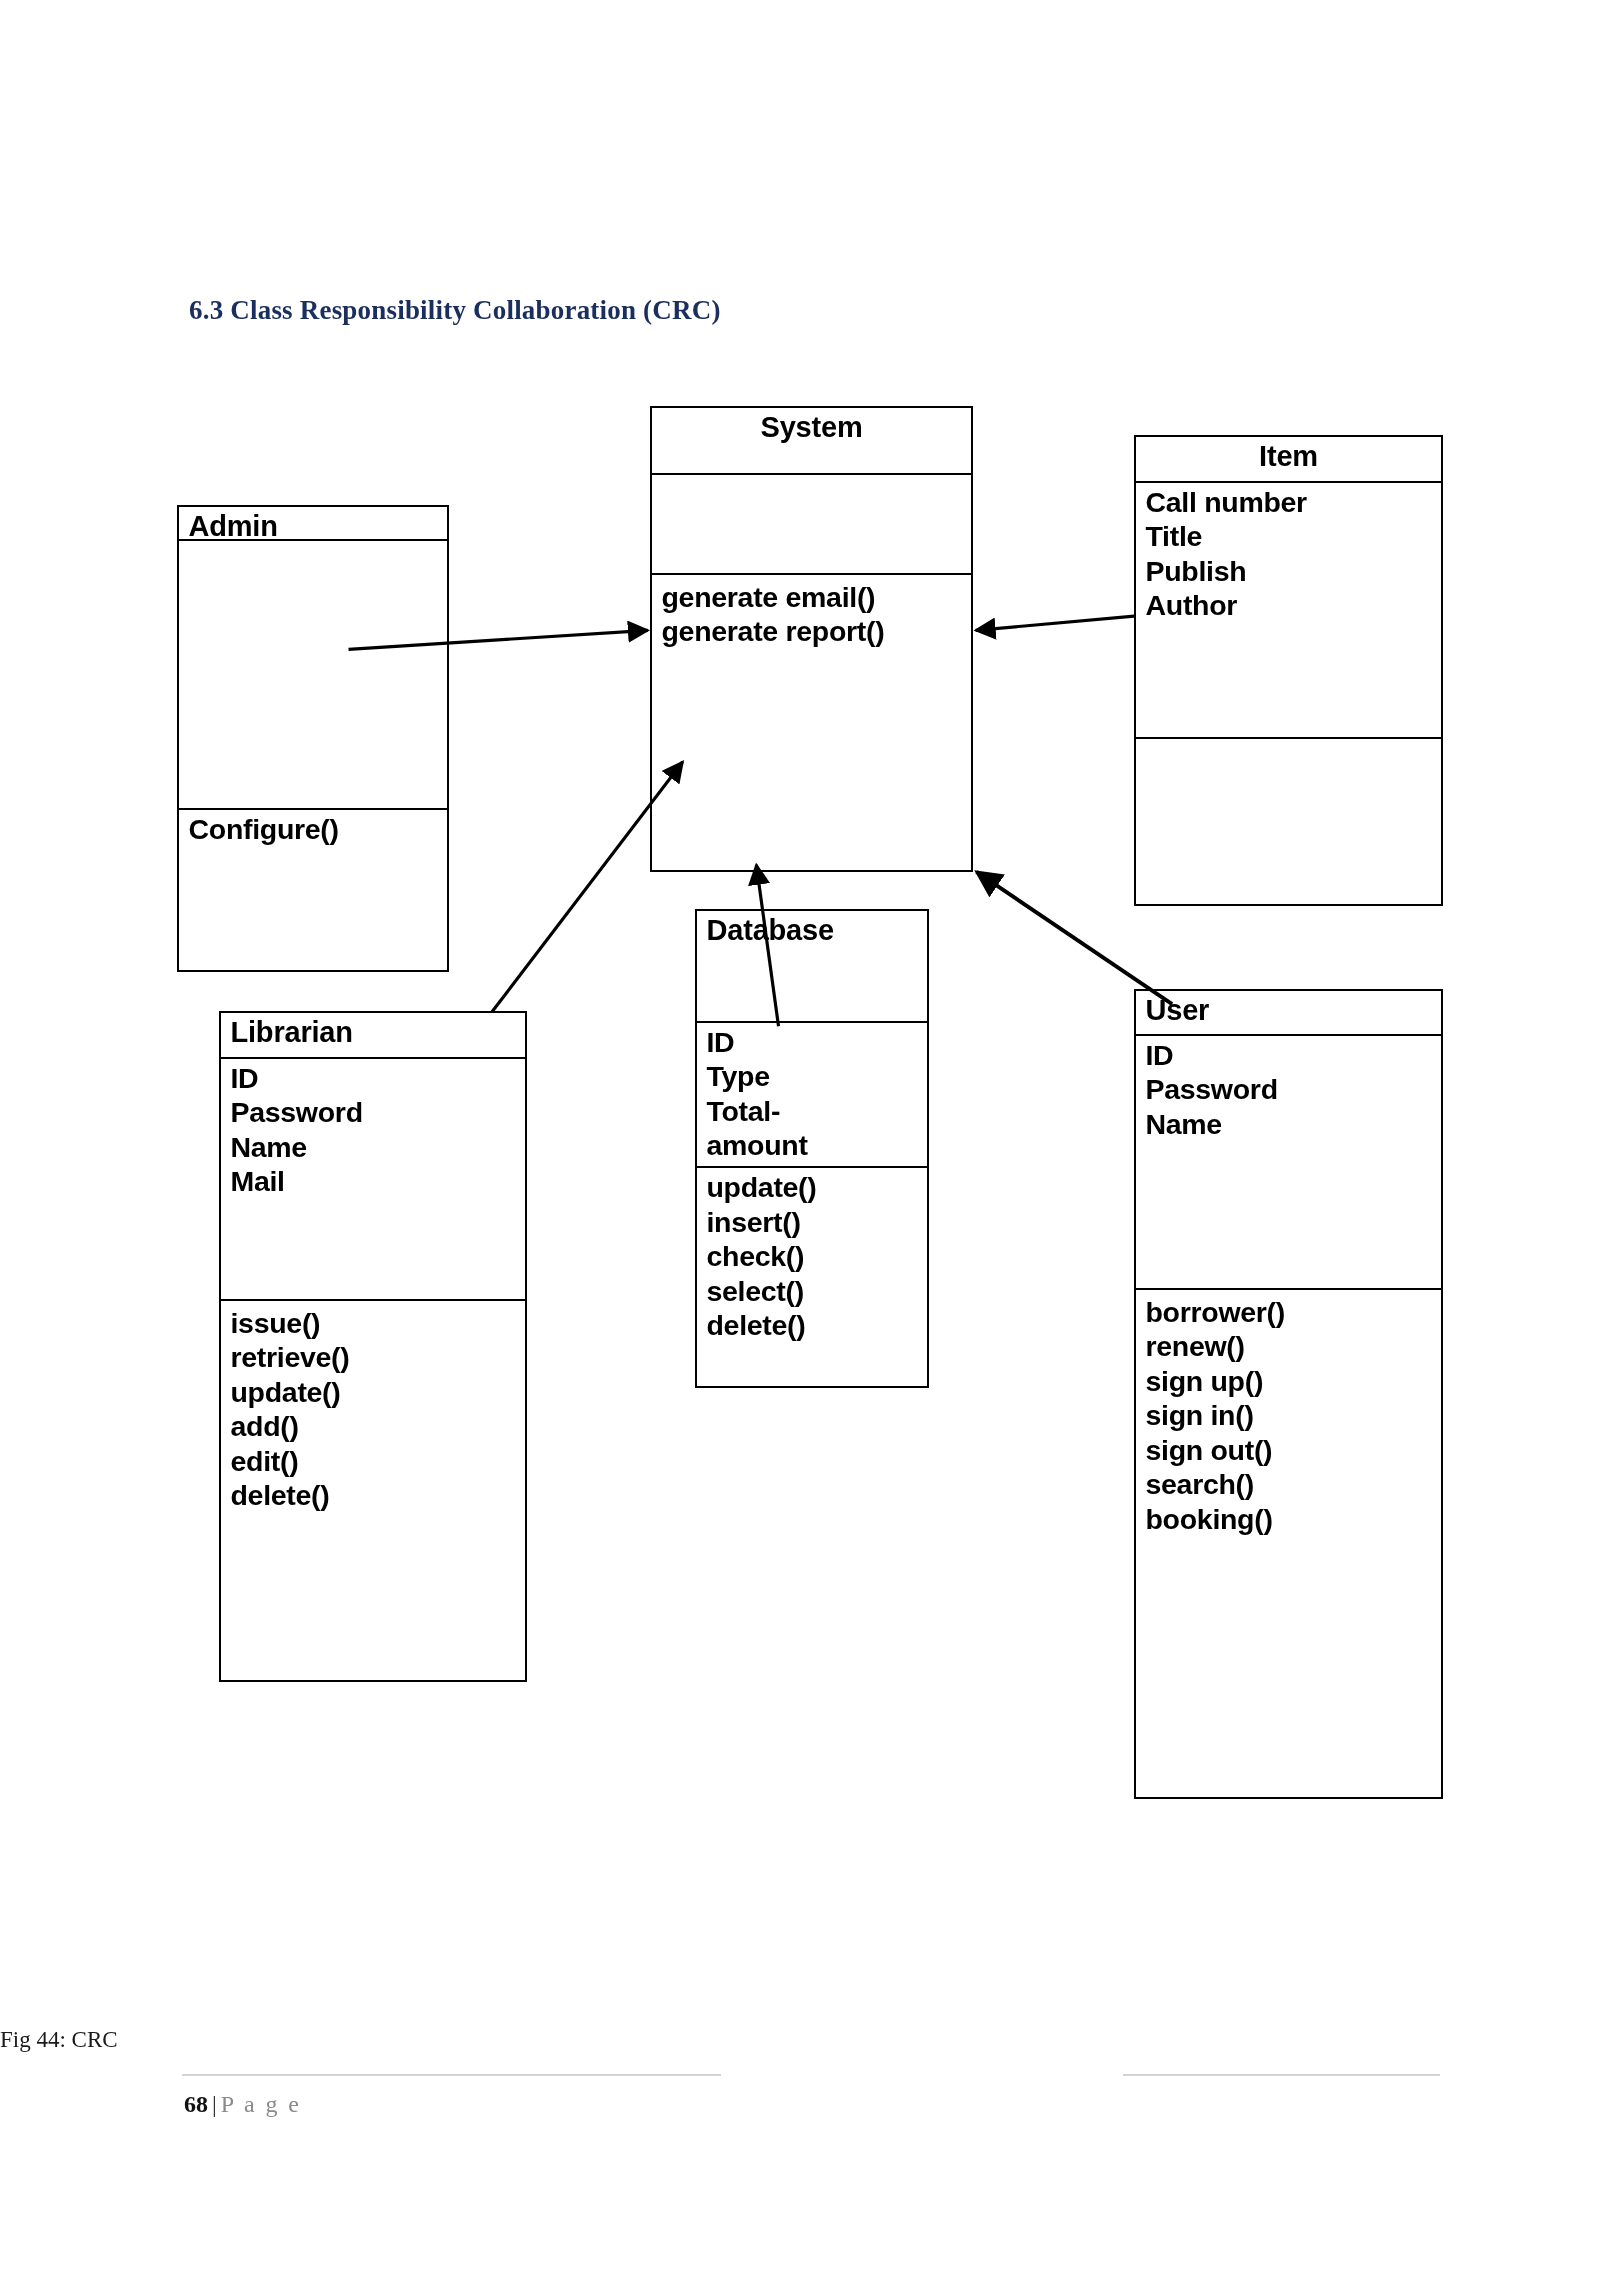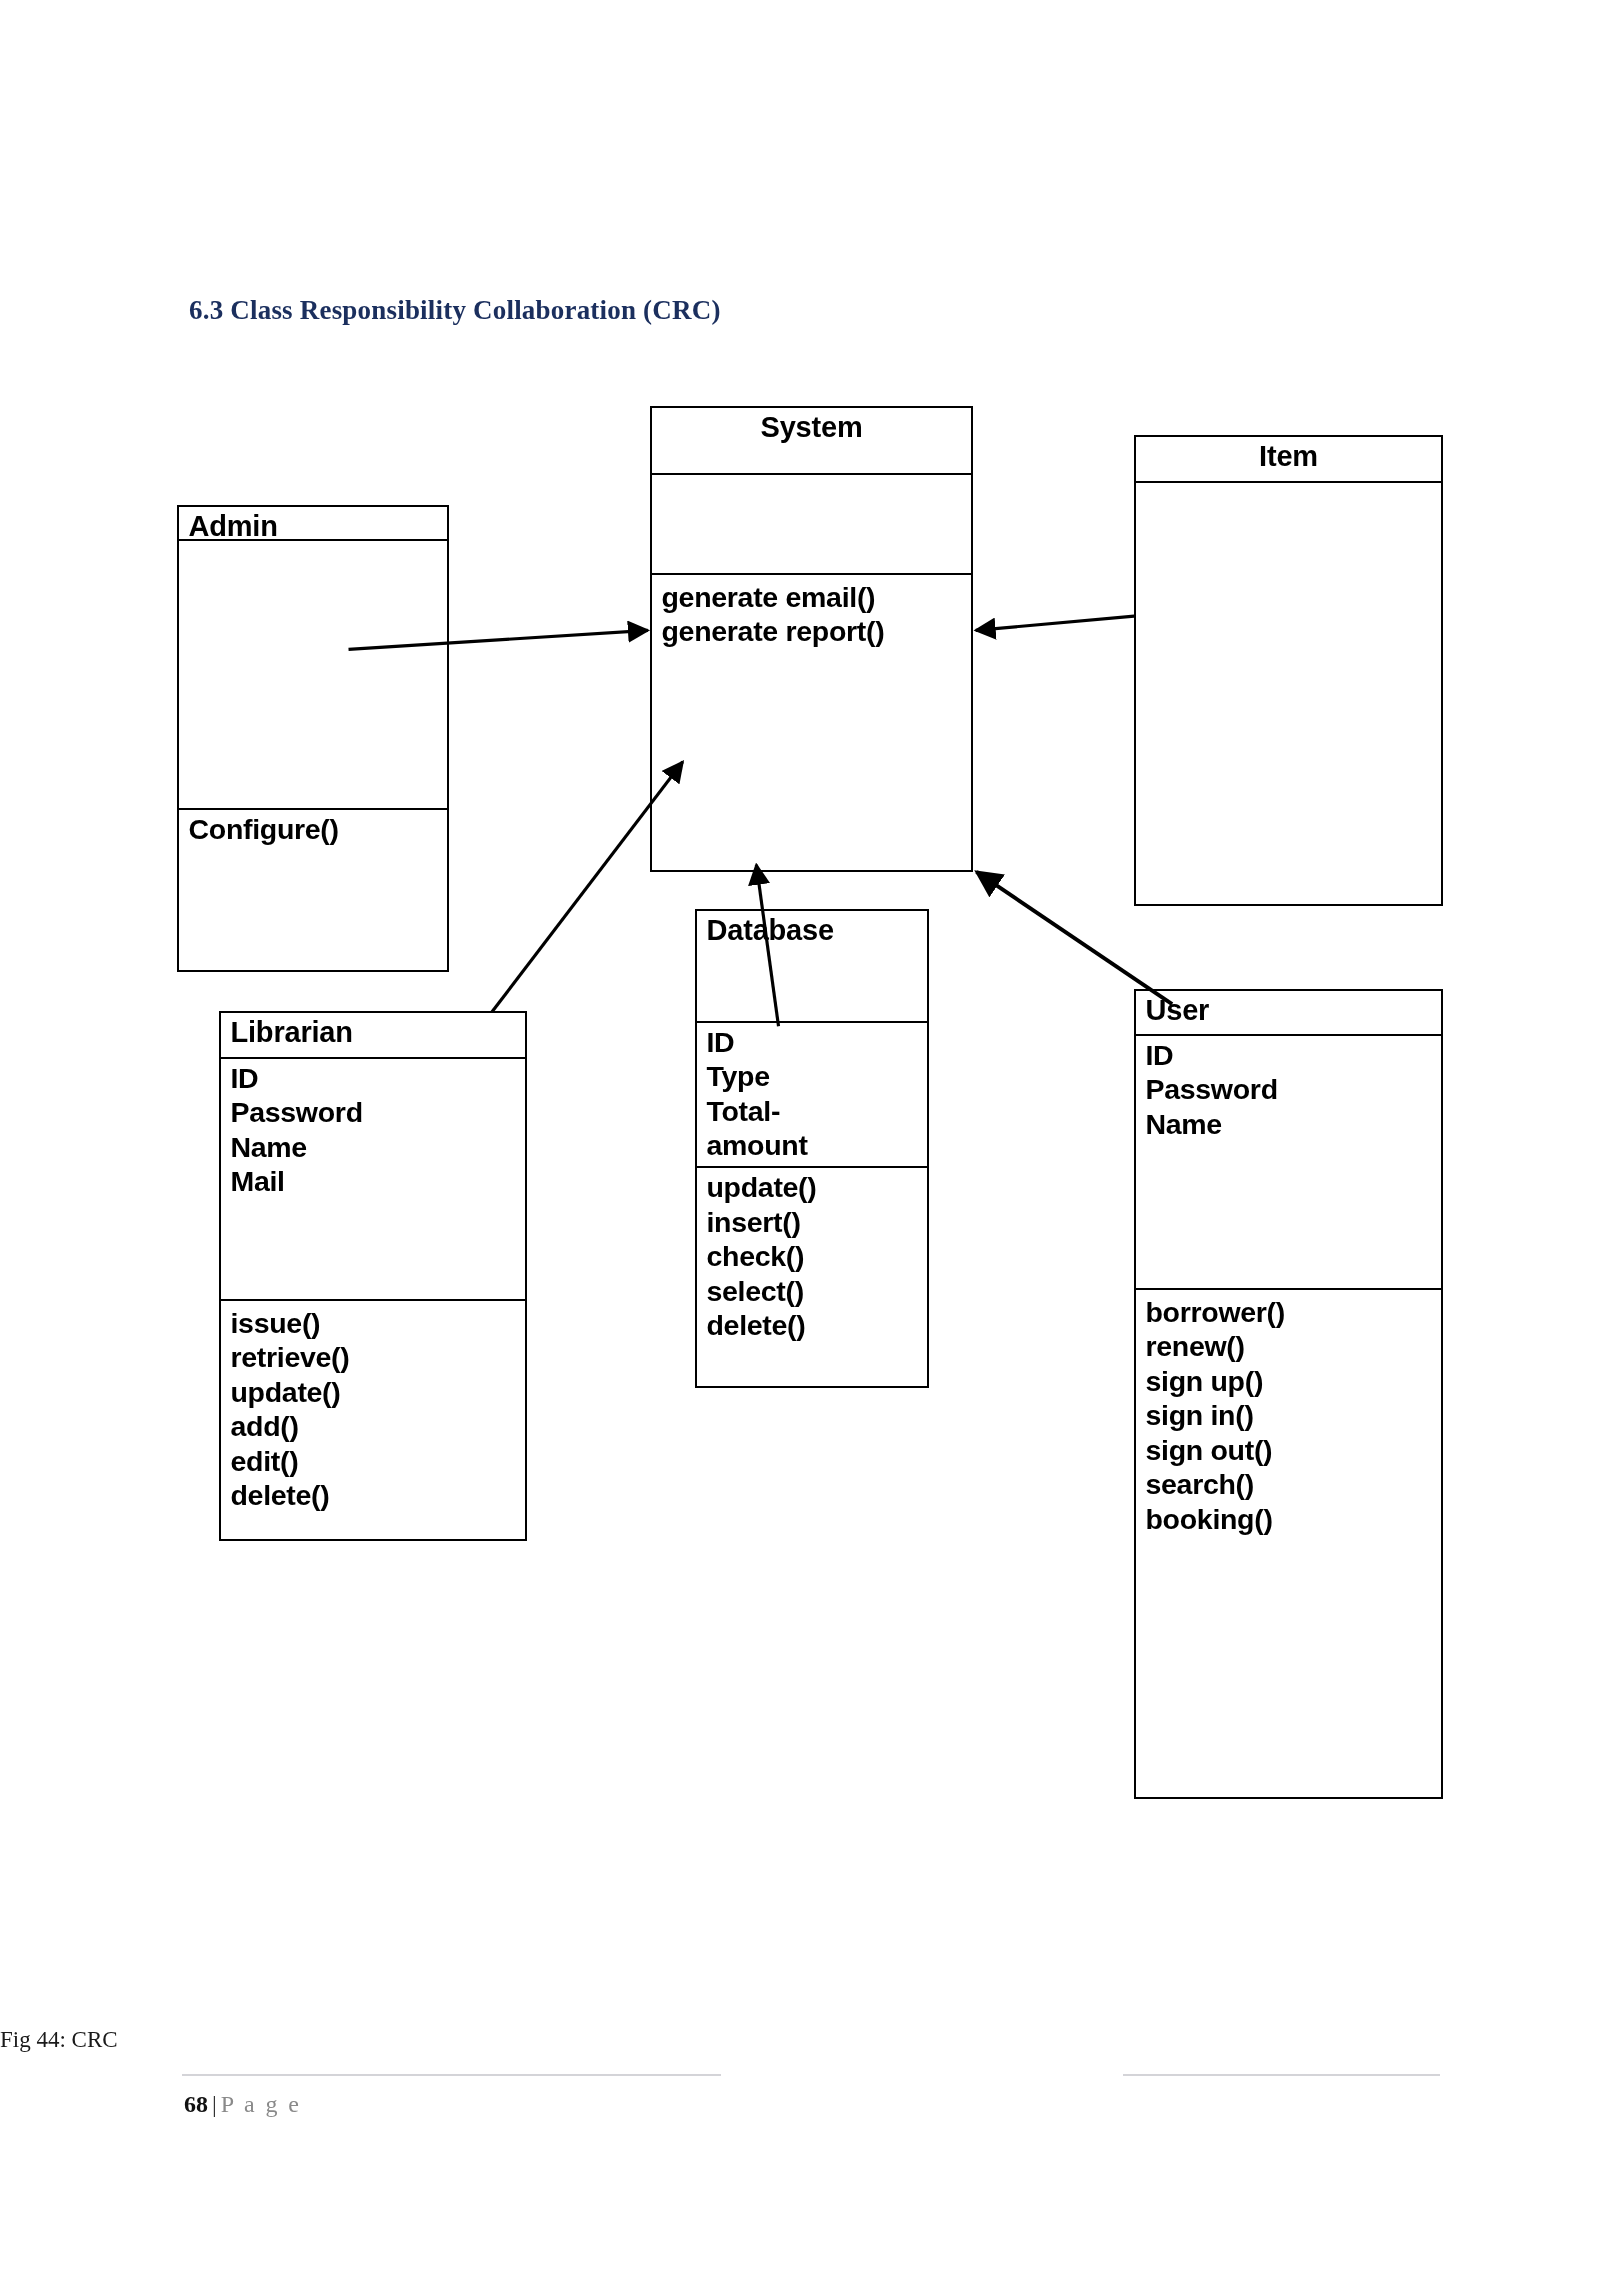--- a/index.html
+++ b/index.html
@@ -154,24 +154,30 @@
     <div class="compartment" style="flex:1; padding-top:4.8px;border-radius:30px;">
       <div class="member">generate email()</div>
       <div class="member">generate report()</div>
     </div>
   </div>
 
   <div class="uml-box" style="left:1134px; top:435px; width:309px; height:471px;">
     <div class="compartment divided" style="height:46px;">
       <div class="class-title center">Item</div>
     </div>
+    <div class="compartment divided" style="height:256px;">
+      <div class="member">Call number</div>
+      <div class="member">Title</div>
+      <div class="member">Publish</div>
+      <div class="member">Author</div>
+    </div>
     <div class="compartment" style="flex:1;"></div>
   </div>
 
-  <div class="uml-box" style="left:219px; top:1011px; width:308px; height:530px;">
+  <div class="uml-box" style="left:219px; top:1011px; width:308px; height:671px;">
     <div class="compartment divided" style="height:46px;">
       <div class="class-title left">Librarian</div>
     </div>
     <div class="compartment divided" style="height:242px;">
       <div class="member">ID</div>
       <div class="member">Password</div>
       <div class="member">Name</div>
       <div class="member">Mail</div>
     </div>
     <div class="compartment" style="flex:1; padding-top:4.8px;">

